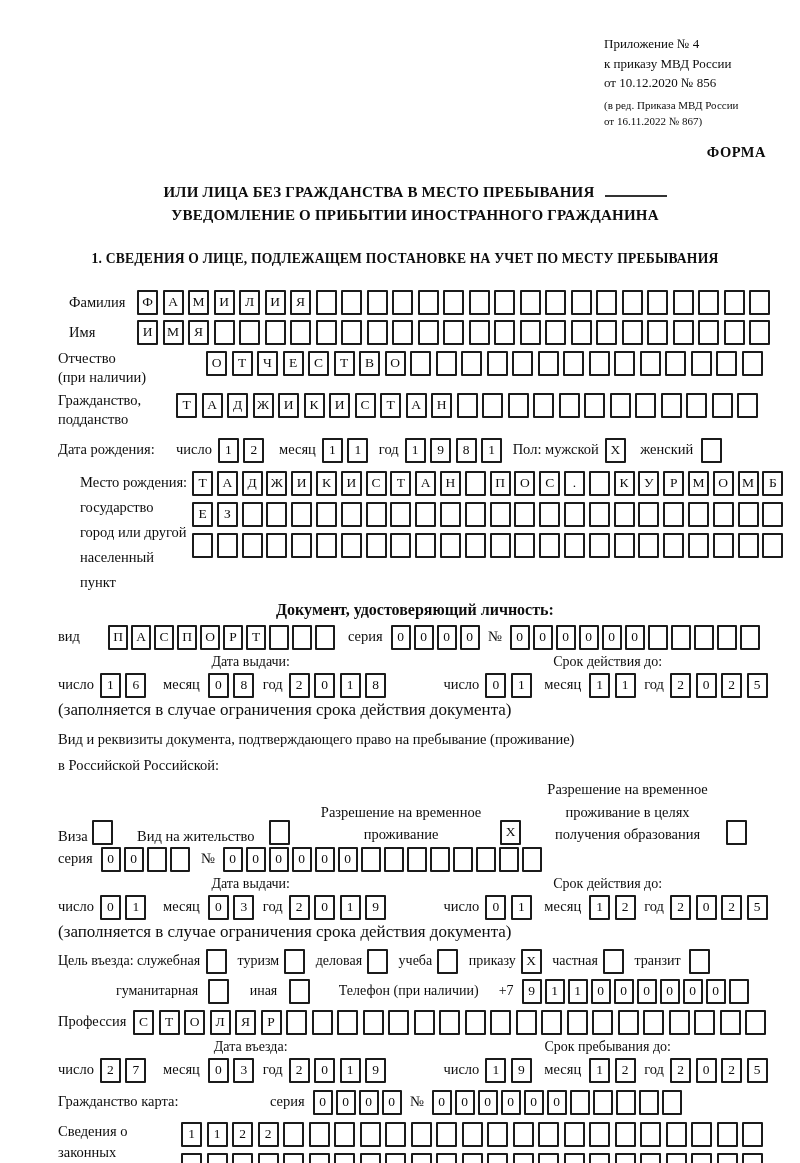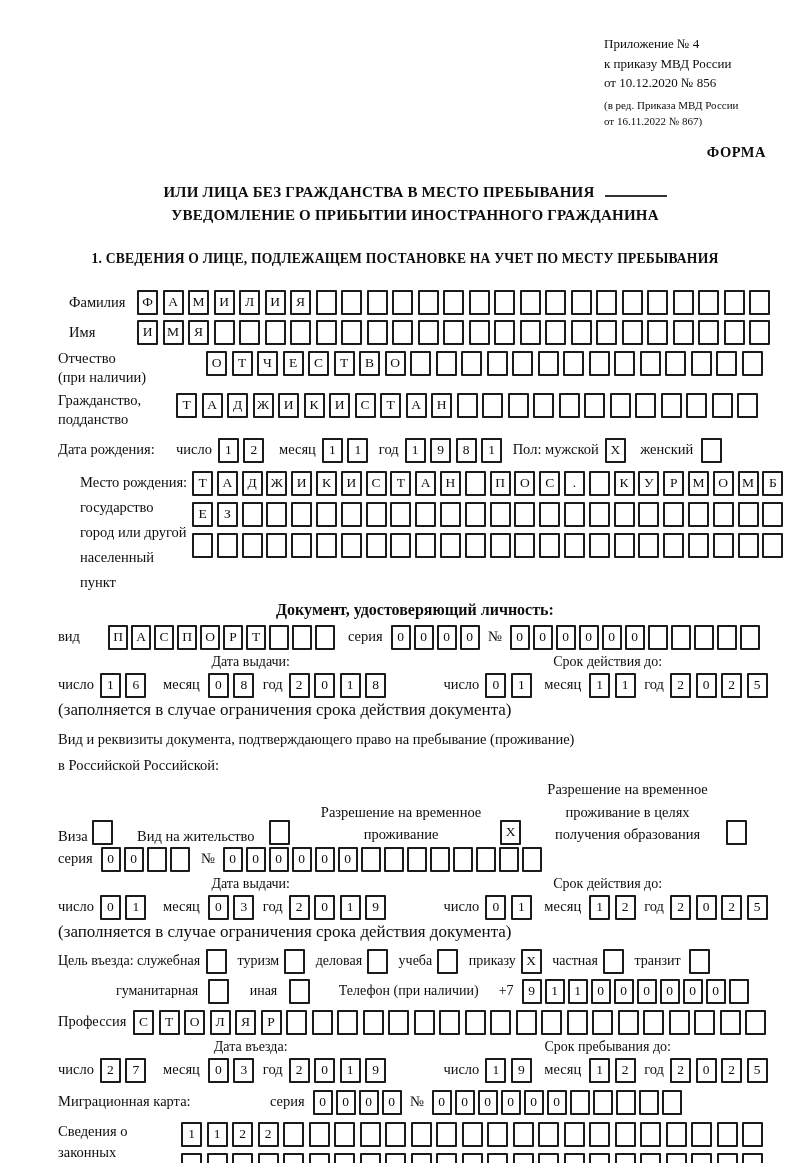--- a/index.html
+++ b/index.html
@@ -272,21 +272,21 @@
         <span class="cells"><span class="cb">1</span><span class="cb">9</span></span>
         <span class="lbl ml8 mr8">месяц</span>
         <span class="cells"><span class="cb">1</span><span class="cb">2</span></span>
         <span class="lbl ml4 mr6">год</span>
         <span class="cells"><span class="cb">2</span><span class="cb">0</span><span class="cb">2</span><span class="cb">5</span></span>
       </div>
     </div>
   </div>
 
   <div class="frow" style="margin-bottom:6px;">
-    <span class="lbl w160">Миграционная карта:</span>
+    <span class="lbl w160">Гражданство карта:</span>
     <span class="lbl mr8" style="margin-left:52px;">серия</span>
     <span class="cells tight"><span class="cb">0</span><span class="cb">0</span><span class="cb">0</span><span class="cb">0</span></span>
     <span class="lbl ml5 mr8">№</span>
     <span class="cells tight"><span class="cb">0</span><span class="cb">0</span><span class="cb">0</span><span class="cb">0</span><span class="cb">0</span><span class="cb">0</span><span class="cb"></span><span class="cb"></span><span class="cb"></span><span class="cb"></span><span class="cb"></span></span>
   </div>
 
   <div class="frow top">
     <span class="lbl w123" style="line-height:21.5px;">
       <span>Сведения о</span><br>
       <span>законных</span><br>

